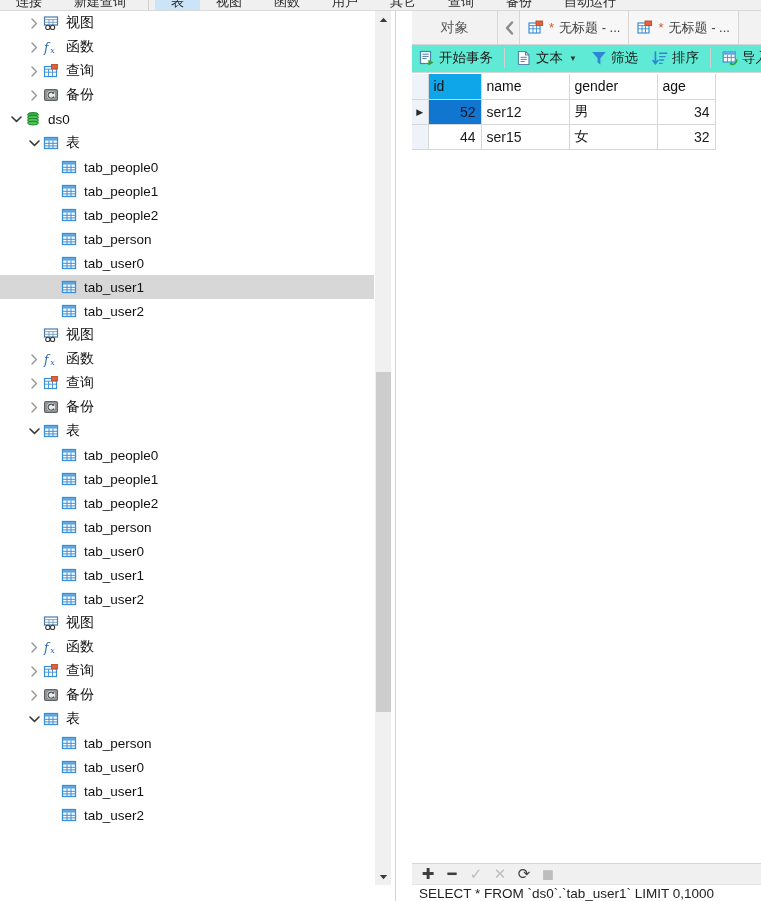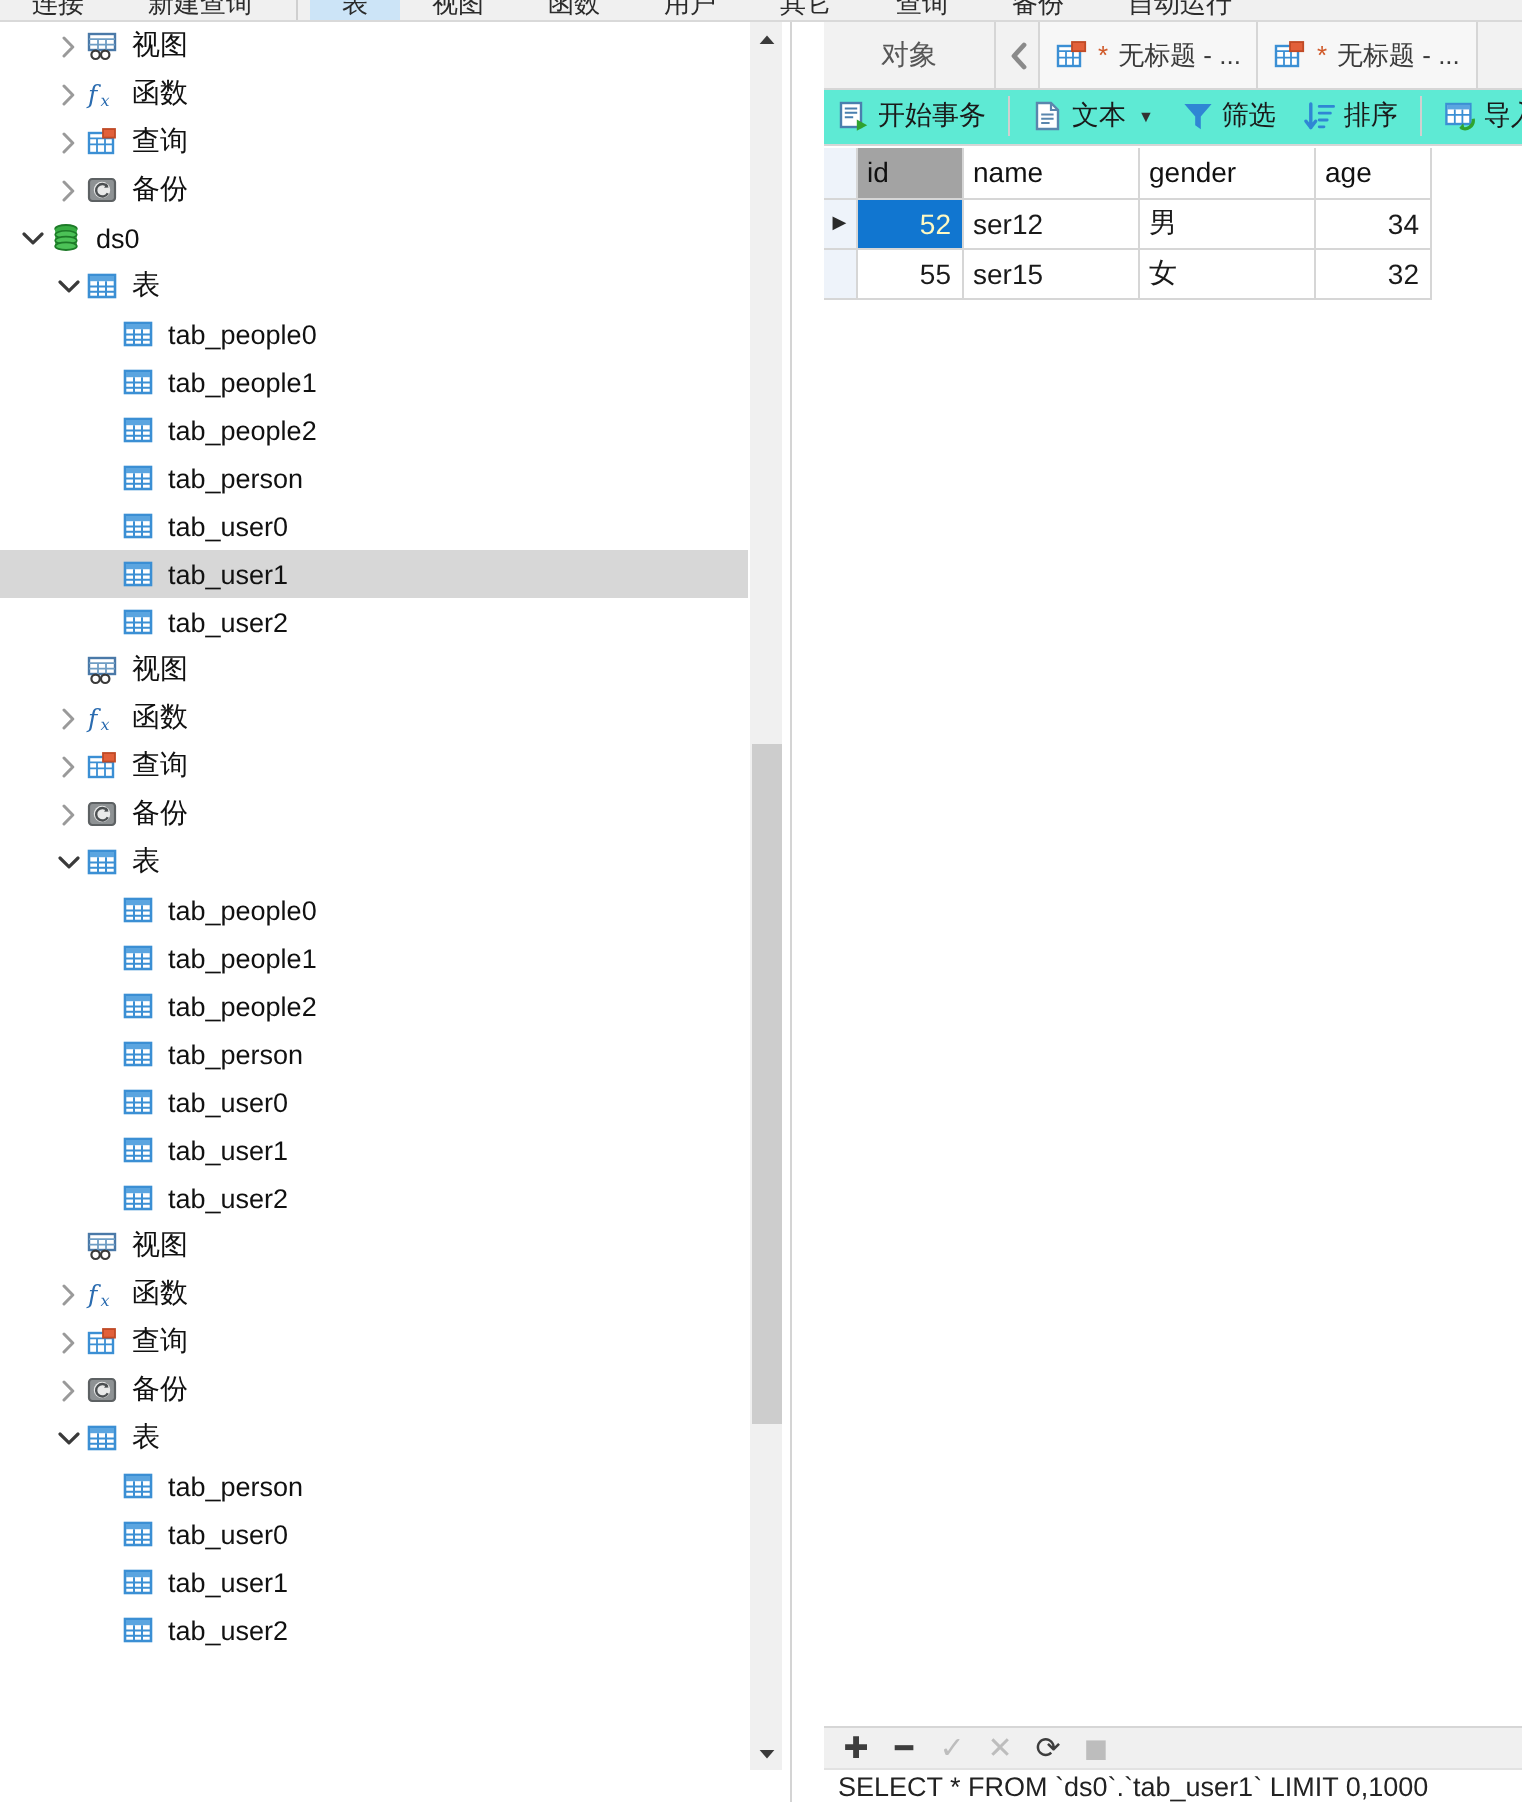--- a/index.html
+++ b/index.html
@@ -130,28 +130,28 @@
   }
   .grid table { border-collapse: collapse; table-layout: fixed; }
   .grid th, .grid td {
     border-right: 1px solid #d6d6d6;
     border-bottom: 1px solid #d6d6d6;
     height: 25px; padding: 0 5px;
     font-size: 14px; font-weight: normal; text-align: left;
     overflow: hidden; white-space: nowrap;
   }
   .grid th { background: #ffffff; color: #111; }
-  .grid th.idcol { background: #a3a3a3; }
+  .grid th.idcol { background: #0ea5e9; }
   .grid td.rowmark {
     width: 16px; padding: 0; text-align: center;
     background: #eef3fa; border-right: 1px solid #d6d6d6;
     color: #2a2a2a; font-size: 9px;
   }
   .grid td.num { text-align: right; }
-  .grid td.sel { background: #1176d0; color: #fef9c3; }
+  .grid td.sel { background: #1176d0; color: #0f172a; }
   .col-mark { width: 16px; }
   .col-id { width: 53px; }
   .col-name { width: 88px; }
   .col-gender { width: 88px; }
   .col-age { width: 58px; }
 
   
   .nav-toolbar {
     position: absolute; left: 0; right: 0; bottom: 17px; height: 21px;
     background: #f0f0f0; border-top: 1px solid #d6d6d6;
@@ -799,21 +799,21 @@
         <tbody id="grid-body">
             <tr>
               <td class="rowmark">▶</td>
               <td class="num sel">52</td>
               <td class="">ser12</td>
               <td class="">男</td>
               <td class="num">34</td>
             </tr>
             <tr>
               <td class="rowmark"></td>
-              <td class="num">55</td>
+              <td class="num">44</td>
               <td class="">ser15</td>
               <td class="">女</td>
               <td class="num">32</td>
             </tr>
           </tbody>
       </table>
     </div>
 
     <div class="nav-toolbar">
       <div id="nav-buttons" style="display:flex;align-items:center;gap:2px;">

